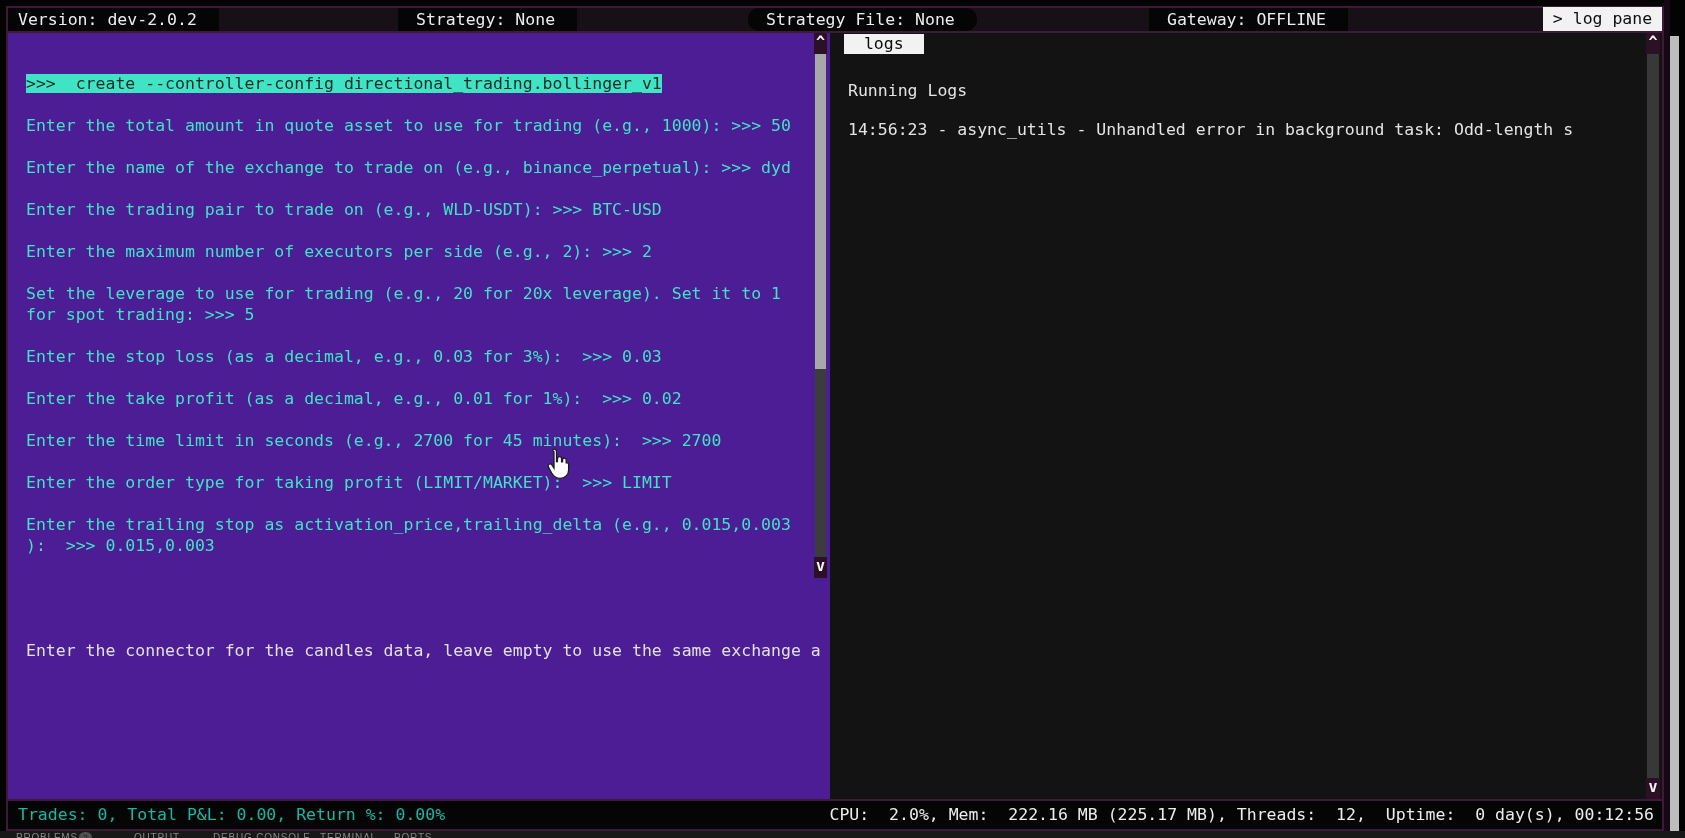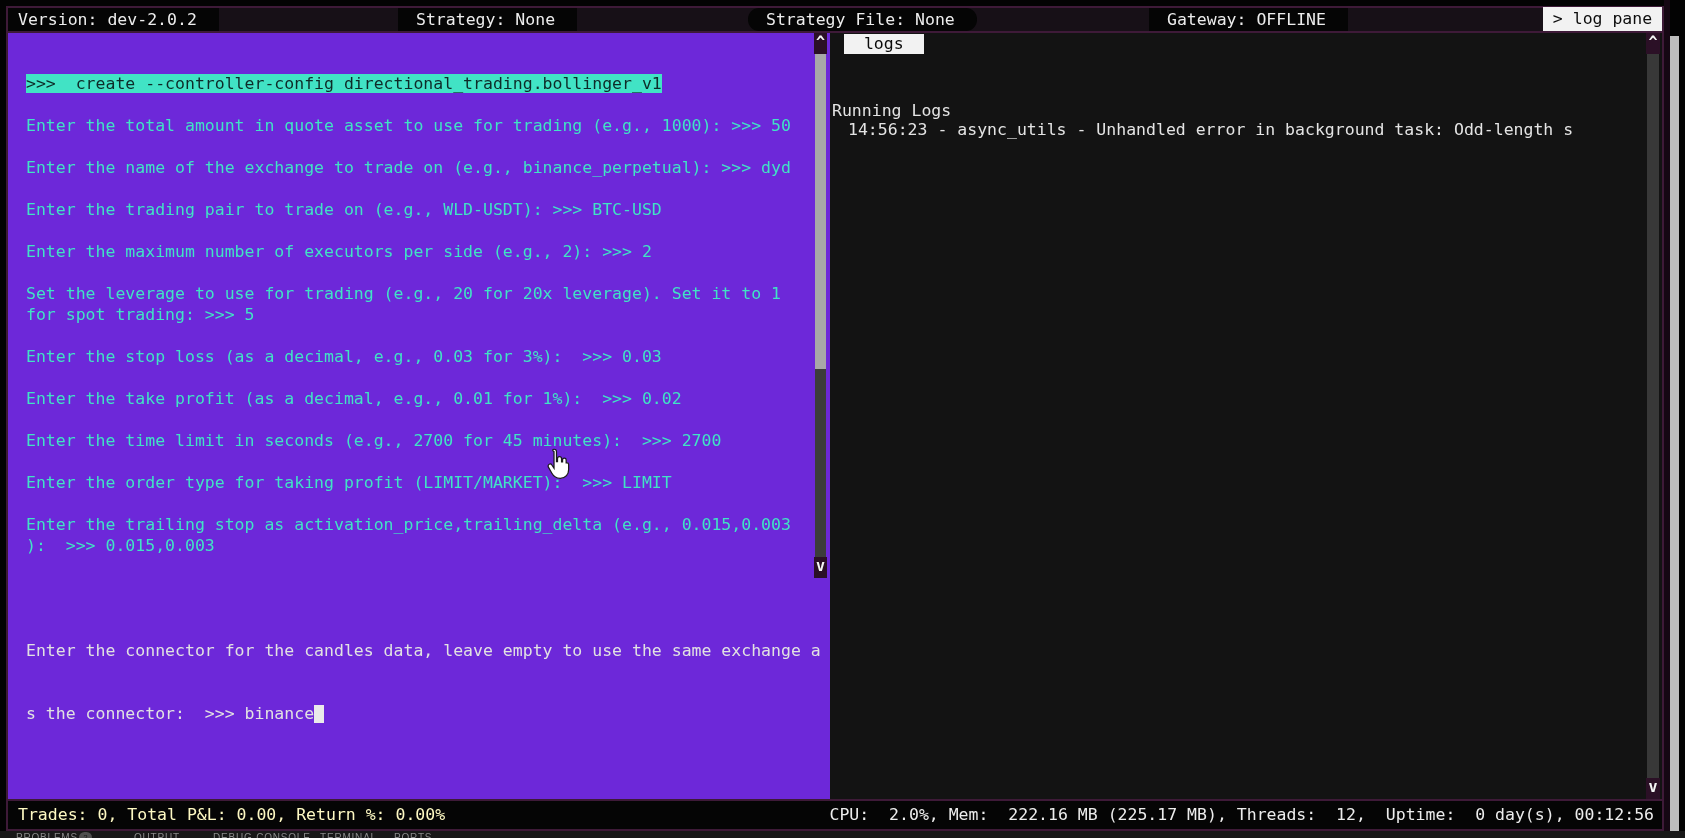--- a/index.html
+++ b/index.html
@@ -6,21 +6,21 @@
   #screen{position:relative;width:1685px;height:838px;overflow:hidden;background:#030303;
           font-family:"DejaVu Sans Mono", monospace;font-size:16.5px;line-height:21px;color:#e4e4e4;}
   
   .frame-line{position:absolute;background:#3e1a38;}
   
   #topbar{position:absolute;left:8px;top:8px;width:1654px;height:23px;background:#171017;}
   .tb-label{position:absolute;top:0;height:23px;line-height:23px;background:#050505;color:#ededed;white-space:pre;}
   #logpane-btn{position:absolute;left:1543px;top:7px;width:119px;height:24px;background:#f2f2f2;color:#0d0d0d;
                text-align:center;line-height:24px;white-space:pre;cursor:pointer;}
   
-  #term{position:absolute;left:8px;top:33px;width:930px;height:766px;background:#6d28d9;}
+  #term{position:absolute;left:8px;top:33px;width:930px;height:766px;background:#4c1d95;}
   .trow{height:21px;white-space:pre;color:#41e3c5;}
   #term-scroll{padding-left:18px;padding-top:40px;}
   .hl{background:#41e3c5;color:#0e2b28;}
   
   #lsb{position:absolute;left:814px;top:33px;width:13px;height:545px;}
   .sb-arrow{position:absolute;left:0;width:13px;height:21px;background:#2b1026;color:#f5f5f5;
             text-align:center;font-weight:bold;font-size:15px;line-height:19px;cursor:pointer;}
   #lsb-thumb{position:absolute;left:1px;top:21px;width:11px;height:315px;background:#a8a8a8;cursor:pointer;}
   #lsb-track{position:absolute;left:1px;top:336px;width:11px;height:188px;background:#3c3c3c;}
   
@@ -32,21 +32,21 @@
             padding:0 10px;white-space:pre;cursor:pointer;}
   .lrow{position:absolute;white-space:pre;color:#e4e4e4;}
   
   #rsb{position:absolute;left:816px;top:0;width:14px;height:766px;}
   #rsb-track{position:absolute;left:1px;top:21px;width:12px;height:724px;background:#383838;}
   
   #outer-strip{position:absolute;left:1670px;top:36px;width:9px;height:802px;background:#bdbdbd;cursor:pointer;}
   #outer-gap{position:absolute;left:1664px;top:0;width:6px;height:838px;background:#150713;}
   
   #statusbar{position:absolute;left:8px;top:801px;width:1654px;height:28px;background:#050505;}
-  #status-left{position:absolute;left:10px;top:0;height:28px;line-height:28px;white-space:pre;color:#fef9c3;}
+  #status-left{position:absolute;left:10px;top:0;height:28px;line-height:28px;white-space:pre;color:#14b8a6;}
   #status-right{position:absolute;right:8px;top:0;height:28px;line-height:28px;white-space:pre;color:#ededed;}
   
   #vstabs{position:absolute;left:0;top:831px;width:1685px;height:7px;background:#181818;overflow:hidden;}
   .vstab{position:absolute;top:1px;font-family:"Liberation Sans", sans-serif;font-size:10px;letter-spacing:0.8px;
          color:#8a8a8a;line-height:11px;cursor:pointer;}
   #vstab-badge{position:absolute;top:1px;left:79px;width:13px;height:11px;border-radius:6px;background:#4f4f4f;
                color:#181818;font-family:"Liberation Sans", sans-serif;font-size:8px;text-align:center;line-height:11px;}
   #mouse-cursor{position:absolute;left:544px;top:447px;width:27px;height:36px;pointer-events:none;}
 </style>
 </head>
@@ -99,26 +99,25 @@
 
   <div id="lsb">
     <div class="sb-arrow" style="top:0;">^</div>
     <div id="lsb-thumb"></div>
     <div id="lsb-track"></div>
     <div class="sb-arrow" style="top:524px;">v</div>
   </div>
 
   <div id="prompt">
     <div class="trow" style="color:#e2e2e2;">Enter the connector for the candles data, leave empty to use the same exchange a</div>
-    <div class="trow" style="color:#e2e2e2;"><span>s the connector:  &gt;&gt;&gt; binance</span><span class="cursor"></span></div>
   </div>
 
   <div id="logpaneview">
     <div id="logs-tab"> logs </div>
-    <div class="lrow" style="left:2px;top:47px;margin-top:20px;">Running Logs</div>
+    <div class="lrow" style="left:18px;top:47px;">Running Logs</div>
     <div class="lrow" style="left:18px;top:86px;">14:56:23 - async_utils - Unhandled error in background task: Odd-length s</div>
     <div id="rsb">
       <div class="sb-arrow" style="width:14px;top:0;">^</div>
       <div id="rsb-track"></div>
       <div class="sb-arrow" style="width:14px;top:745px;">v</div>
     </div>
   </div>
 
   <div id="outer-gap"></div>
   <div id="outer-strip"></div>

